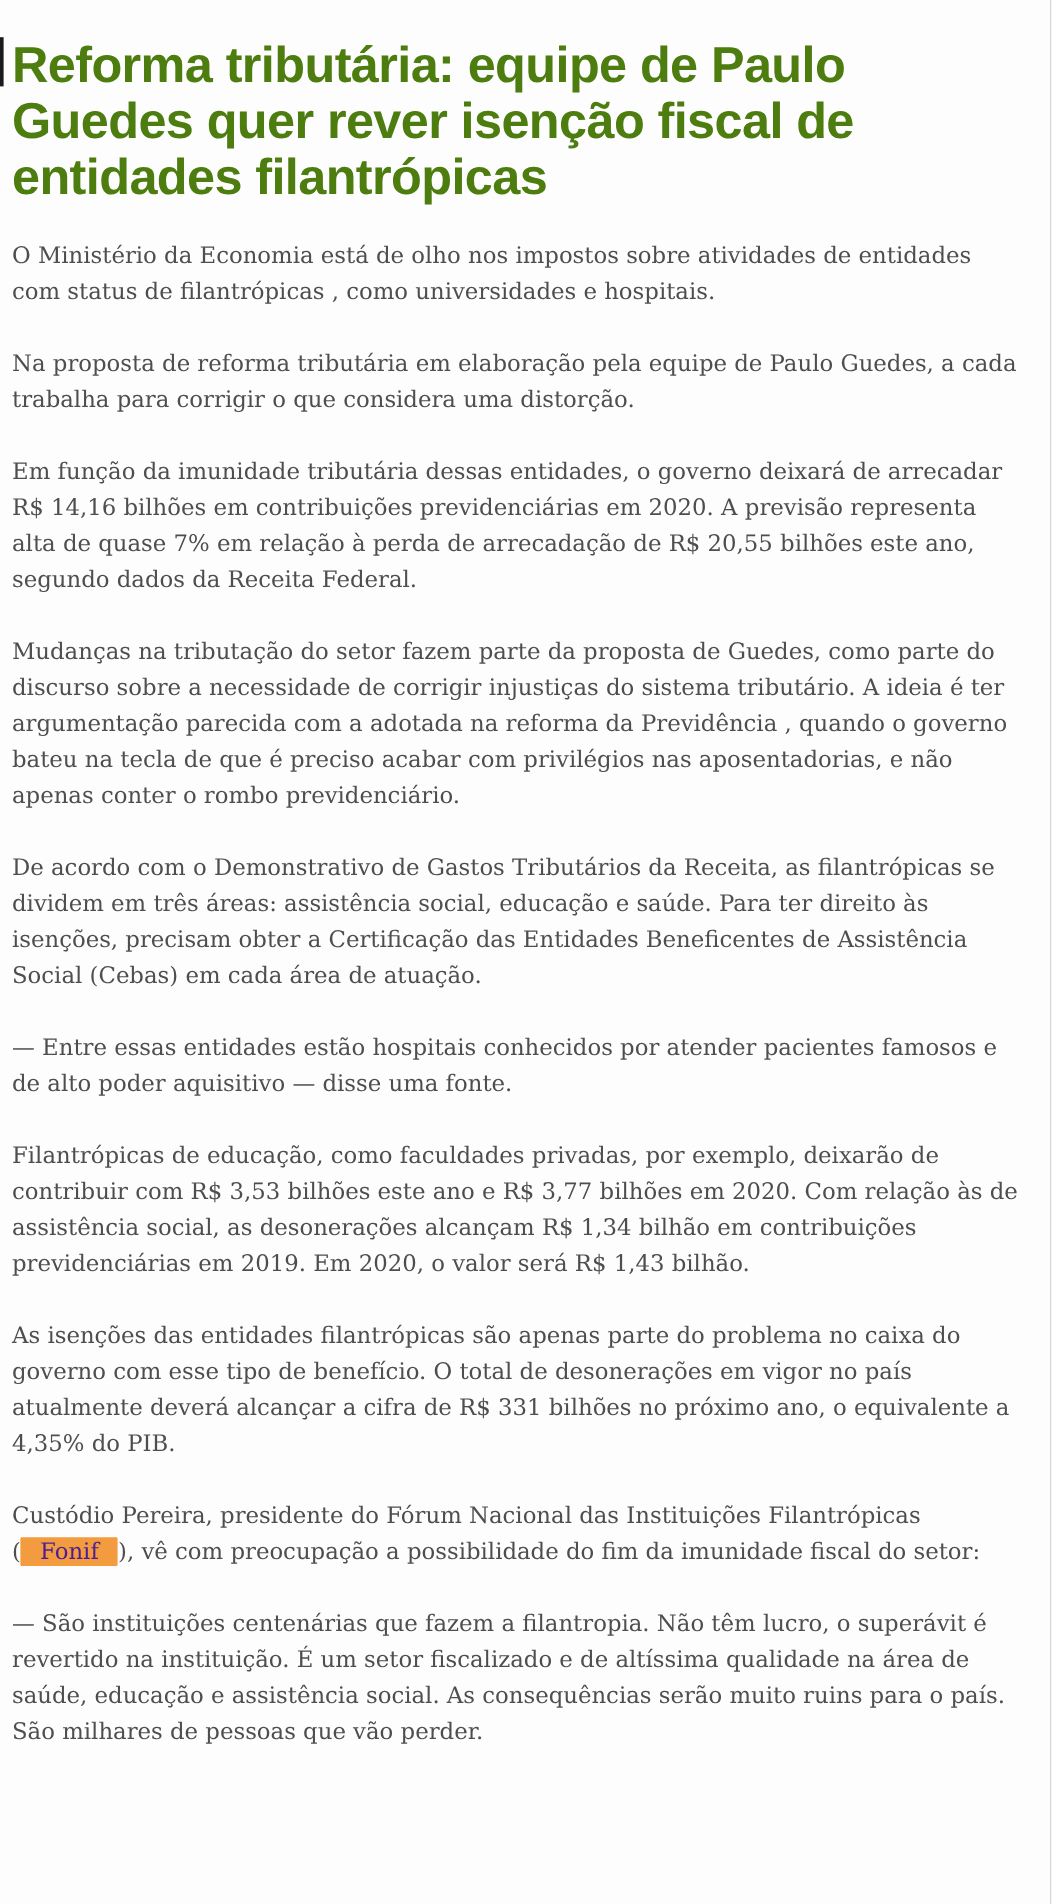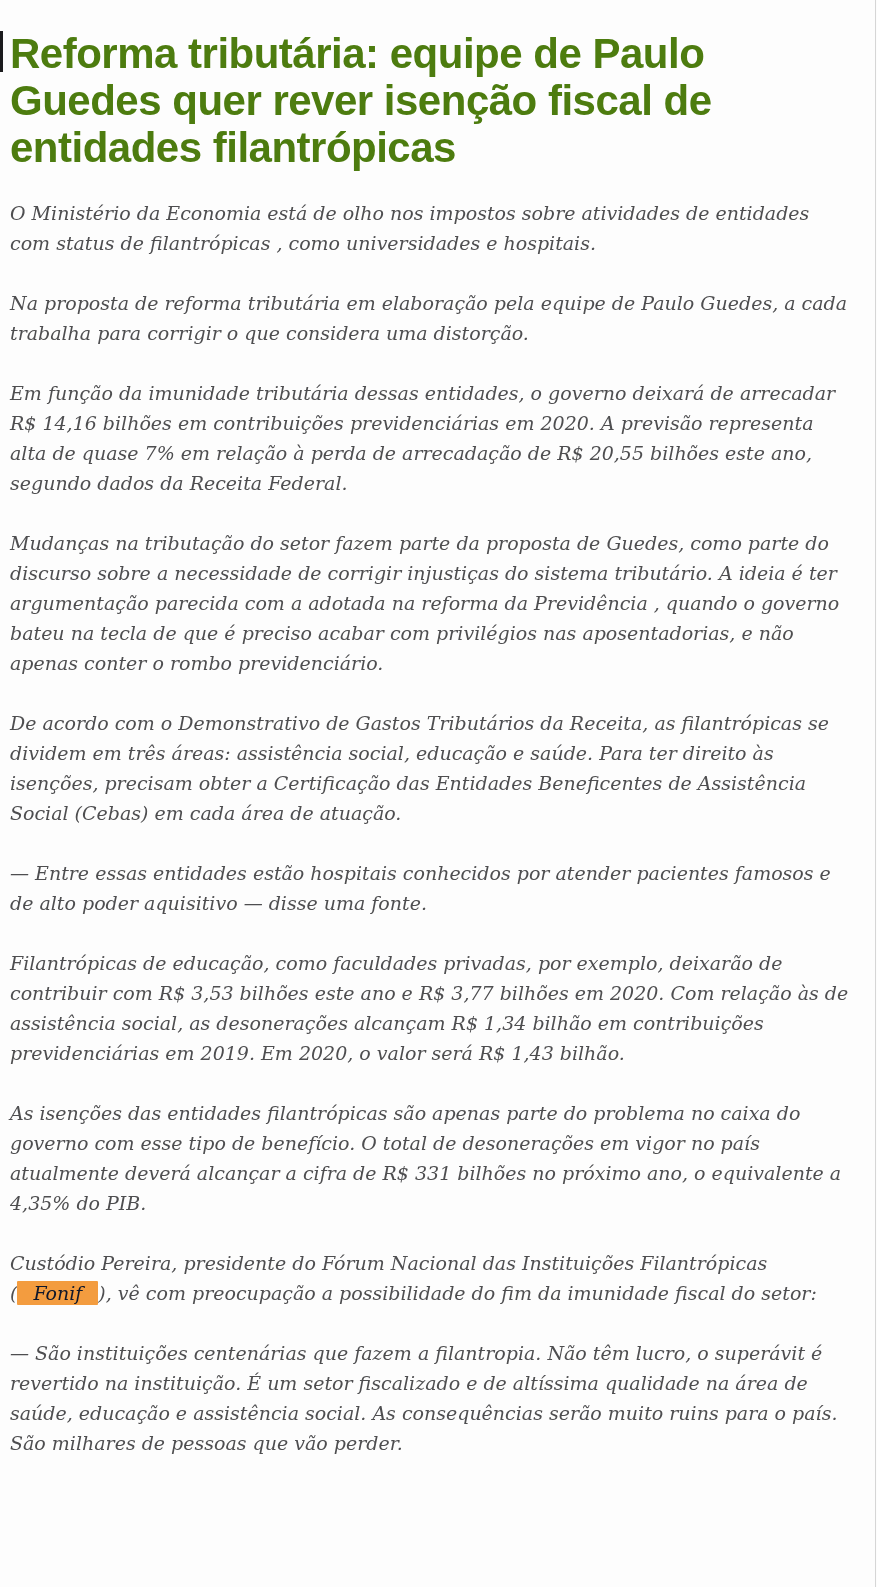--- a/index.html
+++ b/index.html
@@ -50,24 +50,23 @@
     letter-spacing: -0.5px;
     color: #4d7c0f;
   }
   p.article-paragraph {
     margin: 0 0 30px 0;
     max-width: 848px;
     font-family: "DejaVu Serif", "Liberation Serif", serif;
     font-size: 19px;
     line-height: 30px;
     color: #4e4e50;
-    font-style: italic;
   }
   mark.find-highlight {
-    color: #0f172a;
+    color: #4c1d95;
     padding: 1px 16px;
     border-radius: 1px;
   }
 </style>
 </head>
 <body>
 
 <div class="page">
 
   <div class="clipped-fragment"></div>

